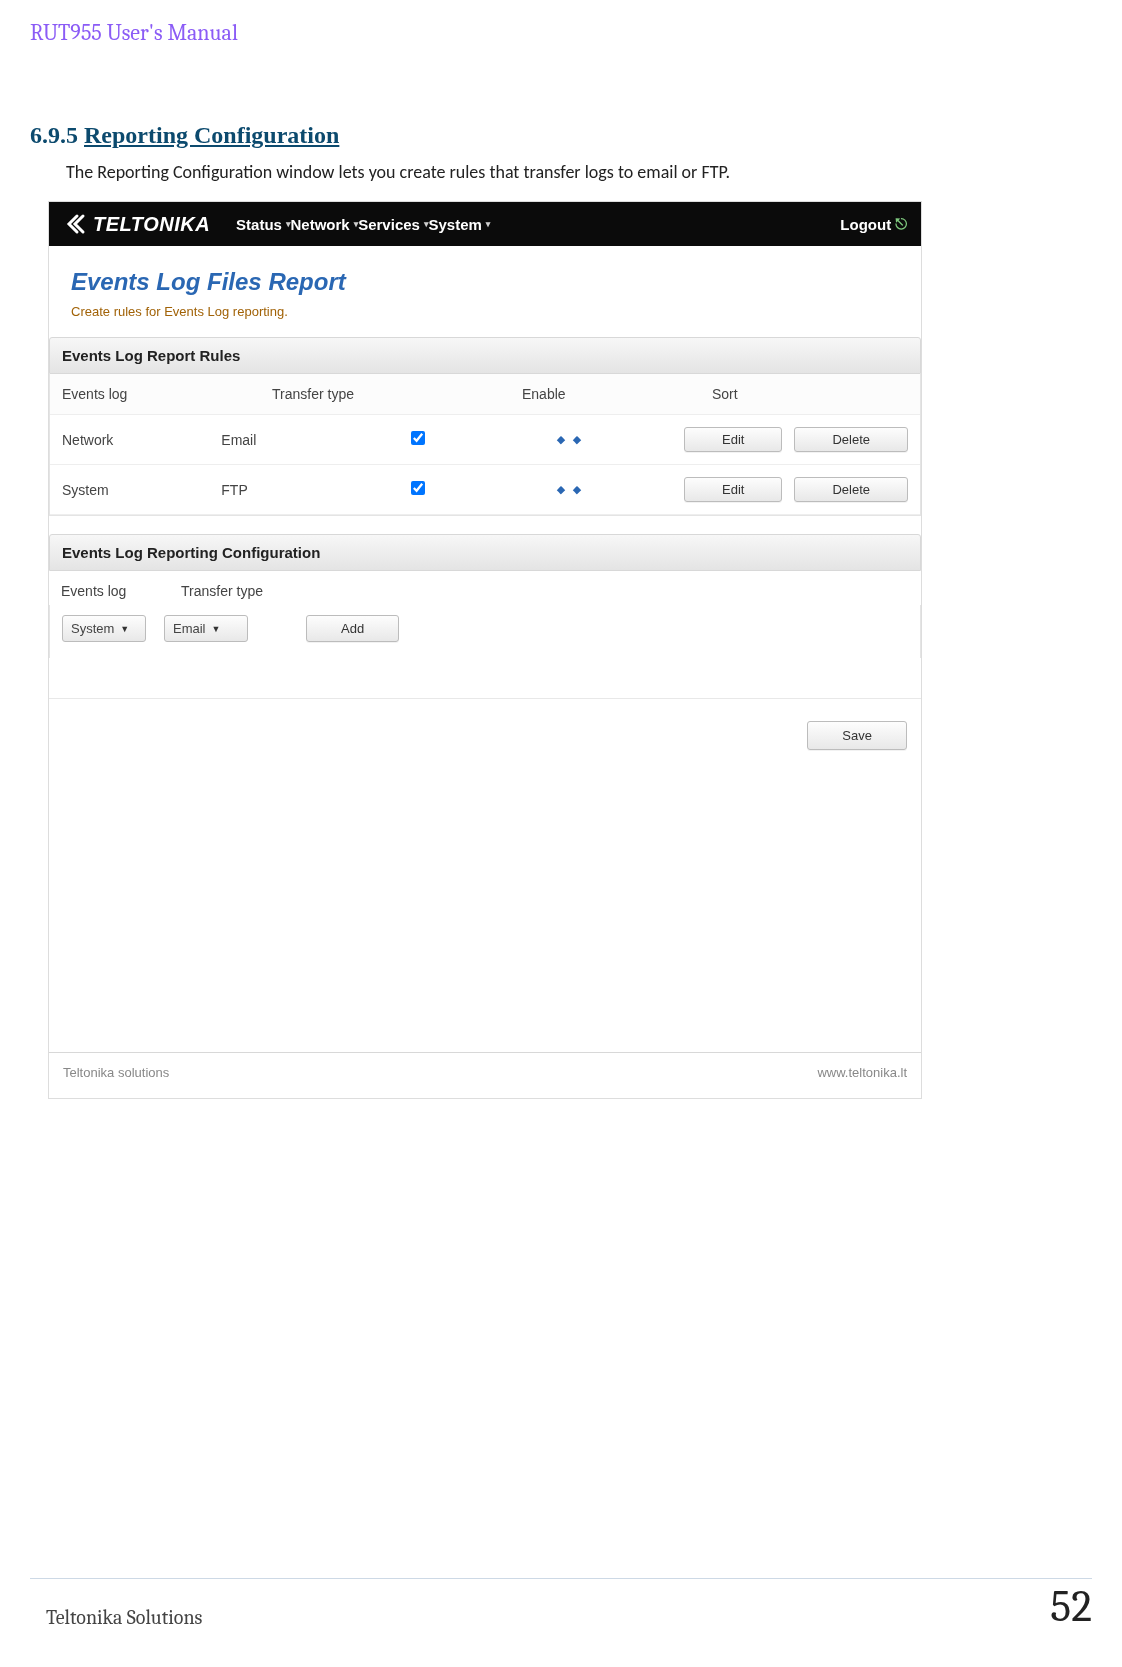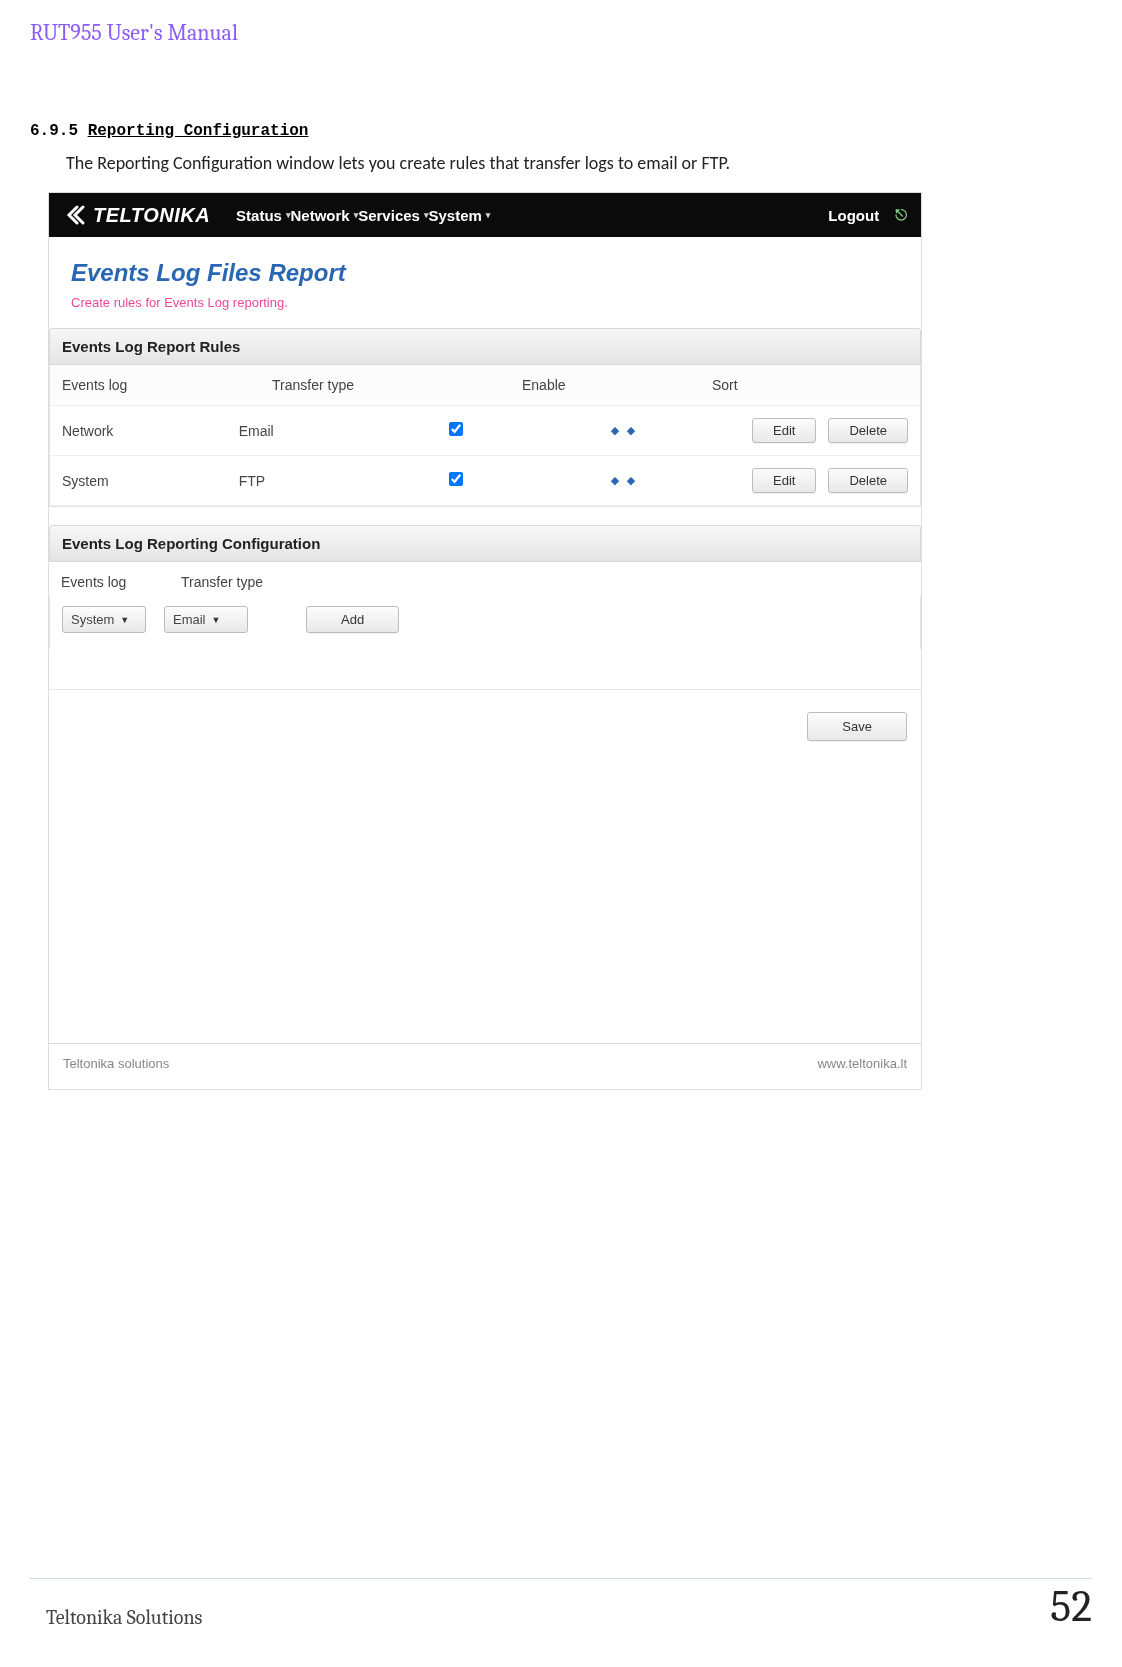--- a/index.html
+++ b/index.html
@@ -12,23 +12,23 @@
     padding: 0 30px;
   }
   .doc-header {
     color: #8b5cf6;
     font-family: Cambria, Georgia, serif;
     font-size: 22px;
     padding-top: 20px;
     padding-bottom: 6px;
   }
   .section-num {
-    color: #000000;
-    font-family: Liberation Mono, monospace;
-    font-size: 16px;
+    color: #0c4a6e;
+    font-family: Liberation Serif, serif;
+    font-size: 24px;
     font-weight: bold;
     padding-top: 70px;
     padding-bottom: 4px;
   }
   .section-num .underlined { text-decoration: underline; }
   .intro {
     color: #222;
     font-size: 18px;
     padding: 8px 0 18px 36px;
   }
@@ -60,21 +60,21 @@
     width: 24px; height: 24px;
     margin-right: 6px;
     display: inline-flex;
     align-items: center;
     justify-content: center;
   }
   .logo-chevron svg { display: block; }
   .nav { display: flex; flex: 1; }
   .nav-item { font-size: 15px; cursor: pointer; display: flex; align-items: center; gap: 4px; }
   .drop-tri { font-size: 9px; opacity: 0.8; }
-  .logout { font-size: 15px; cursor: pointer; display: flex; align-items: center; gap: 16px; }
+  .logout { font-size: 15px; cursor: pointer; display: flex; align-items: center; gap: 4px; }
   .exit-icon { color: #7fc97f; font-size: 15px; }
   .tabs {
     display: flex;
     border-bottom: 1px solid #ccc;
     background: linear-gradient(#f8f8f8,#eee);
   }
   .tab {
     padding: 10px 18px;
     font-size: 14px;
     font-weight: bold;
@@ -90,21 +90,21 @@
     margin-bottom: -1px;
   }
   .content { padding: 18px 22px 6px 22px; }
   .page-title {
     color: #2a67b3;
     font-size: 24px;
     font-weight: bold;
     font-style: italic;
     margin: 4px 0 8px 0;
   }
-  .subtle { color: #ec4899; font-size: 13px; margin-bottom: 18px; }
+  .subtle { color: #a16207; font-size: 13px; margin-bottom: 18px; }
   .section-hdr {
     background: linear-gradient(#f7f7f7,#e4e4e4);
     border: 1px solid #d8d8d8;
     border-radius: 3px 3px 0 0;
     padding: 9px 12px;
     font-weight: bold;
     font-size: 15px;
     color: #222;
     margin: 0 -22px;
   }
@@ -130,21 +130,21 @@
   .sort-arrows { display: flex; gap: 4px; }
   .sort-arrows span {
     width: 12px; height: 12px;
     display: inline-flex; align-items:center; justify-content:center;
     color: #2a67b3; font-size: 11px; cursor: pointer;
   }
   .btn {
     background: linear-gradient(#fdfdfd,#e8e8e8);
     border: 1px solid #bcbcbc;
     border-radius: 3px;
-    padding: 4px 20px;
+    padding: 4px 37px;
     font-size: 13px;
     color: #333;
     cursor: pointer;
     box-shadow: 0 1px 0 rgba(0,0,0,0.05);
   }
   input[type=checkbox] { width: 14px; height: 14px; }
   .spacer { height: 18px; }
   .config-labels {
     display: flex;
     padding: 12px 12px 6px 12px;

